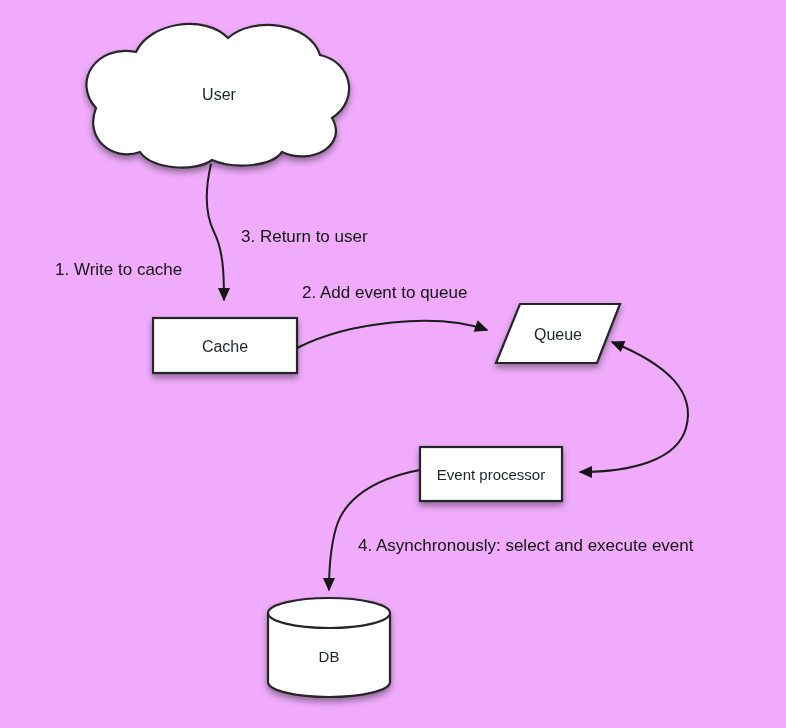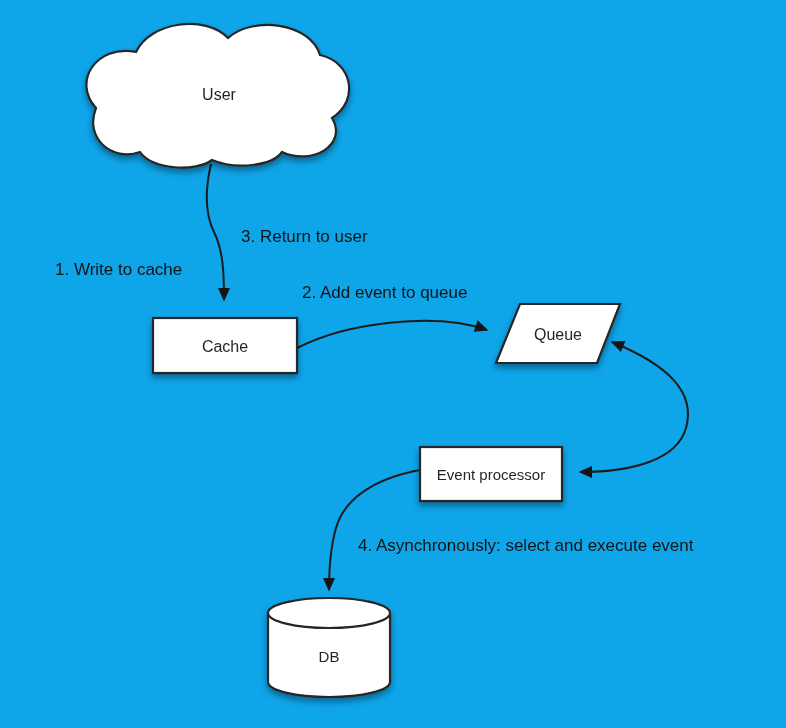--- a/index.html
+++ b/index.html
@@ -5,21 +5,21 @@
   html, body {
     margin: 0;
     padding: 0;
     background: #ffffff;
     font-family: "Liberation Sans", sans-serif;
   }
   .canvas {
     position: relative;
     width: 786px;
     height: 728px;
-    background: #0ea5e9;
+    background: #f0abfc;
     overflow: hidden;
   }
   svg { display: block; }
   .node-shape {
     fill: #ffffff;
     stroke: #262626;
     stroke-width: 2.2;
   }
   .edge {
     fill: none;

